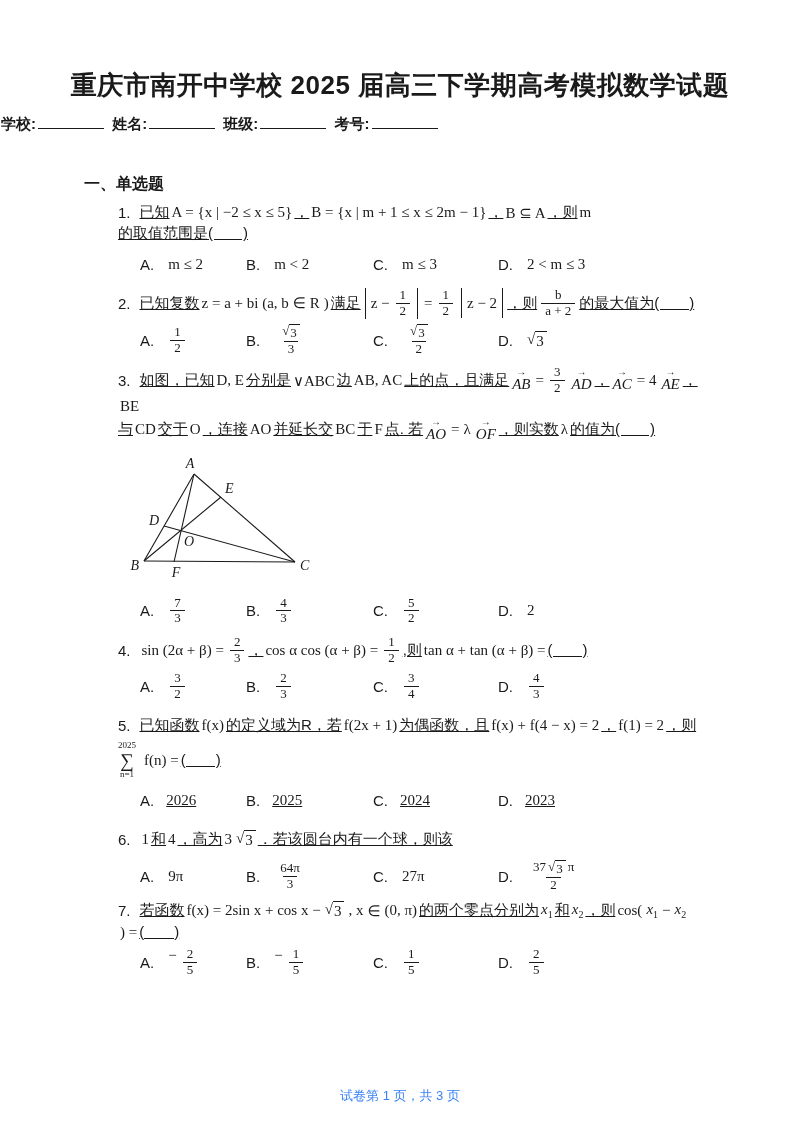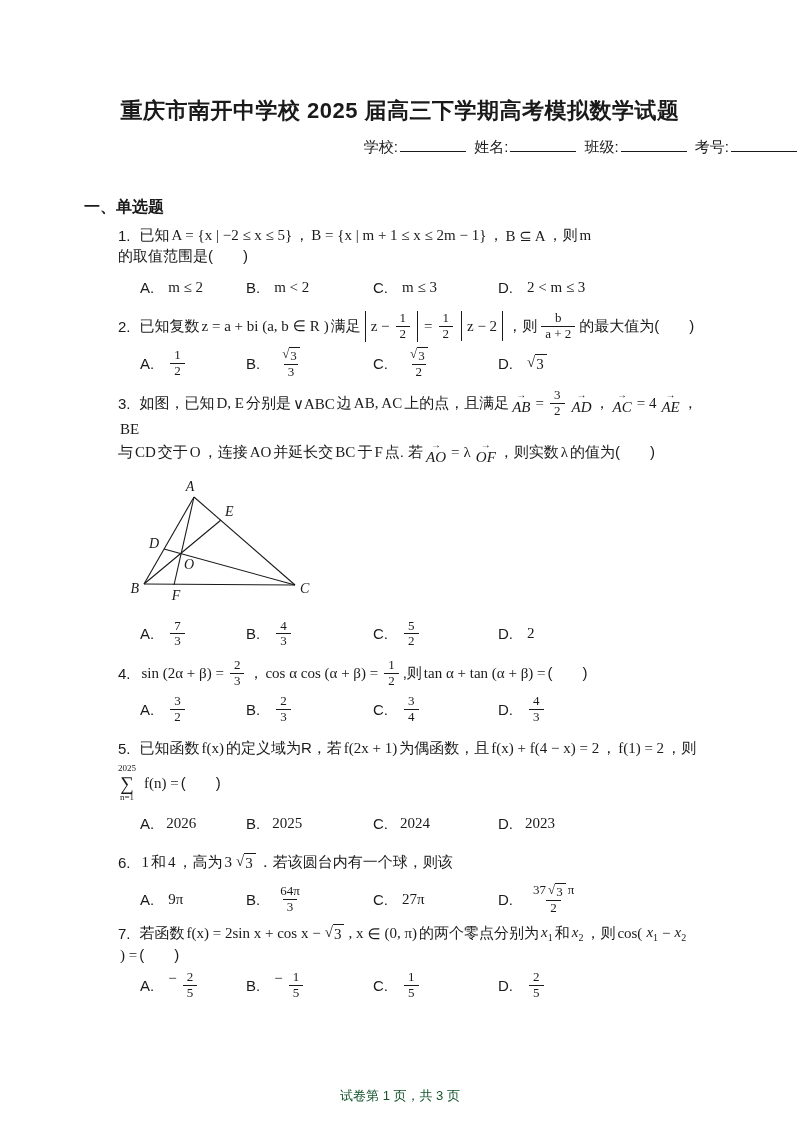--- a/index.html
+++ b/index.html
@@ -2,32 +2,32 @@
 <html><head>
 <meta charset="utf-8">
 <style>
   html,body{margin:0;padding:0;}
   body{
     width:800px;height:1131px;position:relative;overflow:hidden;
     background:#ffffff;color:#1a1a1a;
     font-family:"Liberation Sans",sans-serif;font-size:15px;
   }
   .title{
-    margin:0;padding-top:96px;text-align:center;
-    font-size:22px;font-weight:700;letter-spacing:.5px;
+    margin:0;padding-top:68px;text-align:center;
+    font-size:26px;font-weight:700;letter-spacing:.5px;
   }
-  .form-line{margin-top:11px;text-align:right;font-size:15px;font-weight:400;}
+  .form-line{margin-top:11px;text-align:left;font-size:15px;font-weight:700;}
   .form-pair{white-space:nowrap;margin:0 1px;}
   .blank{display:inline-block;width:66px;height:14px;border-bottom:1.5px solid #1a1a1a;margin:0 2px;}
   .section{margin:40px 0 0 84px;font-size:16px;font-weight:700;}
   #questions{margin:6px 100px 0 118px;}
   .question{margin-top:8px;}
   .q-line{display:flex;align-items:center;flex-wrap:wrap;min-height:30px;row-gap:2px;}
   .q-num{margin-right:9px;}
-  .t{white-space:pre-wrap;}
+  .t{white-space:pre-wrap;text-decoration:underline;}
   .m,.u{font-family:"Liberation Serif",serif;white-space:pre-wrap;margin:0 2px;}
   .m i{font-style:italic;}
   .frac{
     display:inline-flex;flex-direction:column;align-items:center;
     font-family:"Liberation Serif",serif;font-size:13px;line-height:1.15;
     margin:0 4px;vertical-align:middle;
   }
   .frac .m,.frac .u{margin:0;}
   .fn{padding:0 4px;}
   .fd{border-top:1px solid #1a1a1a;padding:0 4px;}
@@ -49,21 +49,21 @@
   sub{font-size:10px;}
   .options{
     display:grid;grid-template-columns:106px 127px 125px auto;
     padding-left:22px;margin-top:5px;align-items:center;min-height:32px;
   }
   .option{display:flex;align-items:center;gap:12px;}
   .opt-val{display:inline-flex;align-items:flex-start;font-family:"Liberation Serif",serif;}
   .figure{margin:8px 0 2px 8px;}
   .figure line{stroke:#1a1a1a;stroke-width:1.1;}
   .fig-label{font-family:"Liberation Serif",serif;font-style:italic;font-size:14px;fill:#1a1a1a;}
-  .footer{position:absolute;left:0;right:0;bottom:26px;text-align:center;font-size:13px;color:#14532d;}
+  .footer{position:absolute;left:0;right:0;bottom:26px;text-align:center;font-size:13px;color:#3b82f6;}
 </style>
 </head>
 <body>
 
 <div class="page">
   <h1 class="title">重庆市南开中学校 2025 届高三下学期高考模拟数学试题</h1>
   <div class="form-line">
     <span class="form-pair"><span>学校:</span><span class="blank"></span></span>
     <span class="form-pair"><span>姓名:</span><span class="blank"></span></span>
     <span class="form-pair"><span>班级:</span><span class="blank"></span></span>

